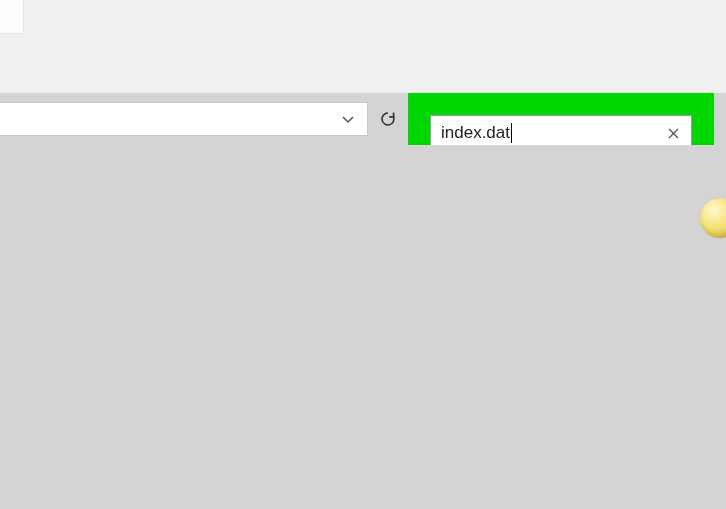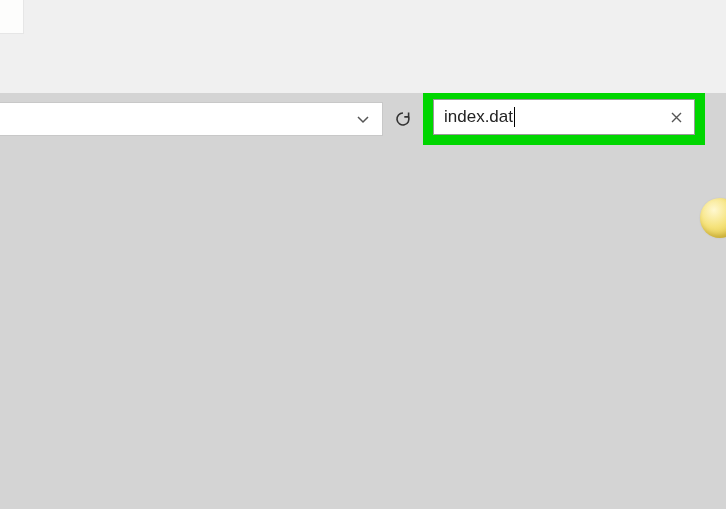--- a/index.html
+++ b/index.html
@@ -59,25 +59,25 @@
     width: 32px;
     display: flex; align-items: center; justify-content: center;
     align-self: center;
     height: 34px;
     cursor: pointer;
     color: #333;
     margin-left: 4px;
     margin-right: 4px;
   }
   .search-highlight {
-    padding: 10px;
+    padding: 22px;
     background: #00d600;
     display: flex;
-    align-items: flex-end;
-    margin-right: 21px;
+    align-items: flex-start;
+    margin-right: 12px;
   }
   .search-box {
     width: 262px;
     height: 36px;
     background: #ffffff;
     border: 1px solid #9a9a9a;
     display: flex;
     align-items: center;
     padding: 0 4px 0 10px;
     font-size: 17px;

